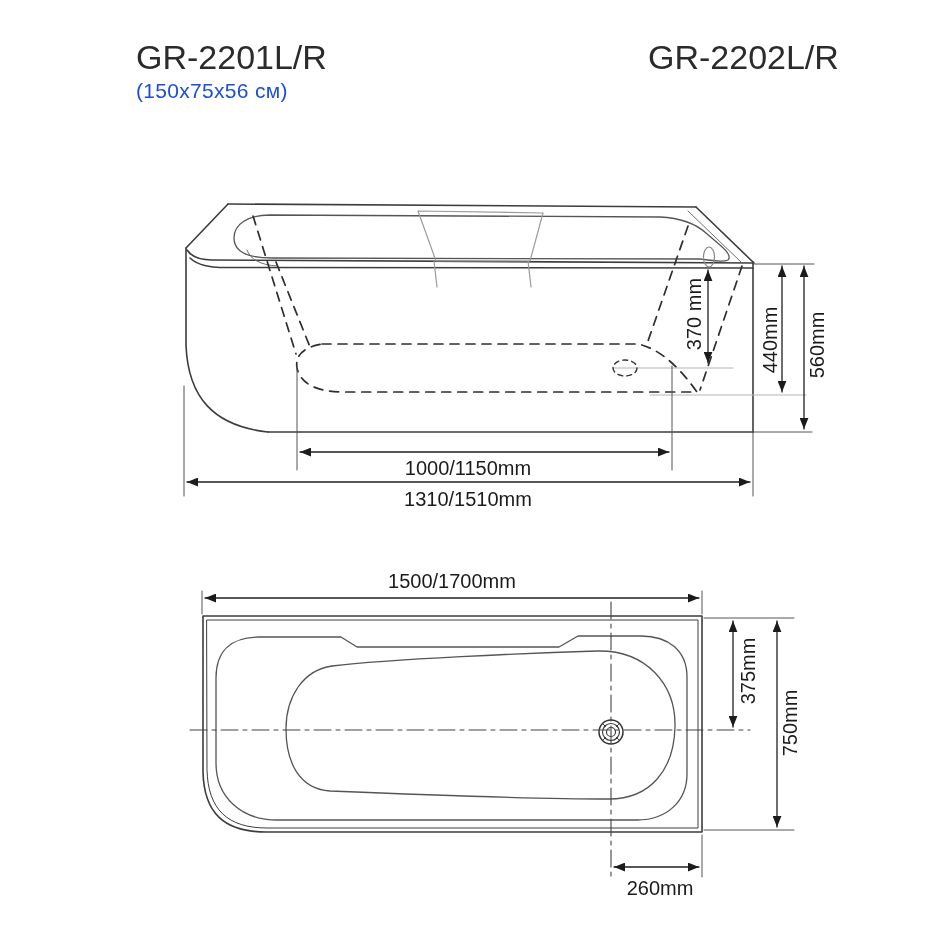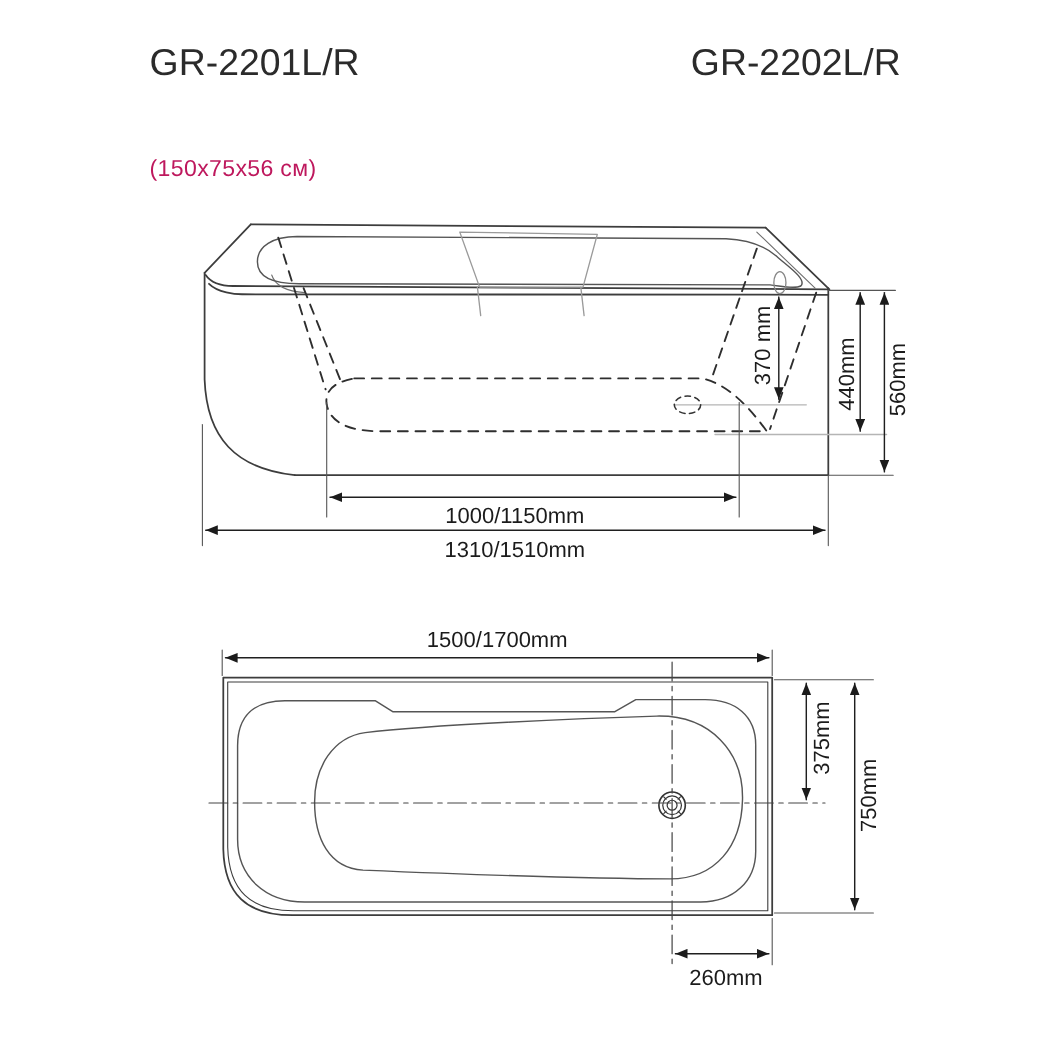--- a/index.html
+++ b/index.html
@@ -1,24 +1,24 @@
 <!DOCTYPE html>
 <html><head>
 <meta charset="utf-8">
 <style>
   html,body{margin:0;padding:0;background:#fff;}
   .sheet{
     position:relative;width:950px;height:950px;background:#ffffff;overflow:hidden;
     font-family:"Liberation Sans","DejaVu Sans",sans-serif;
   }
-  .model-block{position:absolute;top:40px;display:flex;flex-direction:column;gap:18px;color:#2d2d2d;}
+  .model-block{position:absolute;top:40px;display:flex;flex-direction:column;gap:3px;color:#2d2d2d;}
   .model-block .model-name{font-size:34px;font-weight:400;letter-spacing:0px;line-height:1.05;color:#2b2b2b;}
-  .model-block .model-size{font-size:21px;font-weight:400;letter-spacing:0.3px;color:#be185d;margin-top:48px;}
+  .model-block .model-size{font-size:21px;font-weight:400;letter-spacing:0.3px;color:#1d4ed8;}
   #model-1{left:136px;}
-  #model-2{left:628px;}
+  #model-2{left:648px;}
   svg text{font-family:"Liberation Sans","DejaVu Sans",sans-serif;font-size:20px;fill:#1b1b1b;}
 </style>
 </head>
 <body>
 
 <div class="sheet">
 
   
   <div class="model-block" id="model-1">
     <div class="model-name">GR-2201L/R</div>

